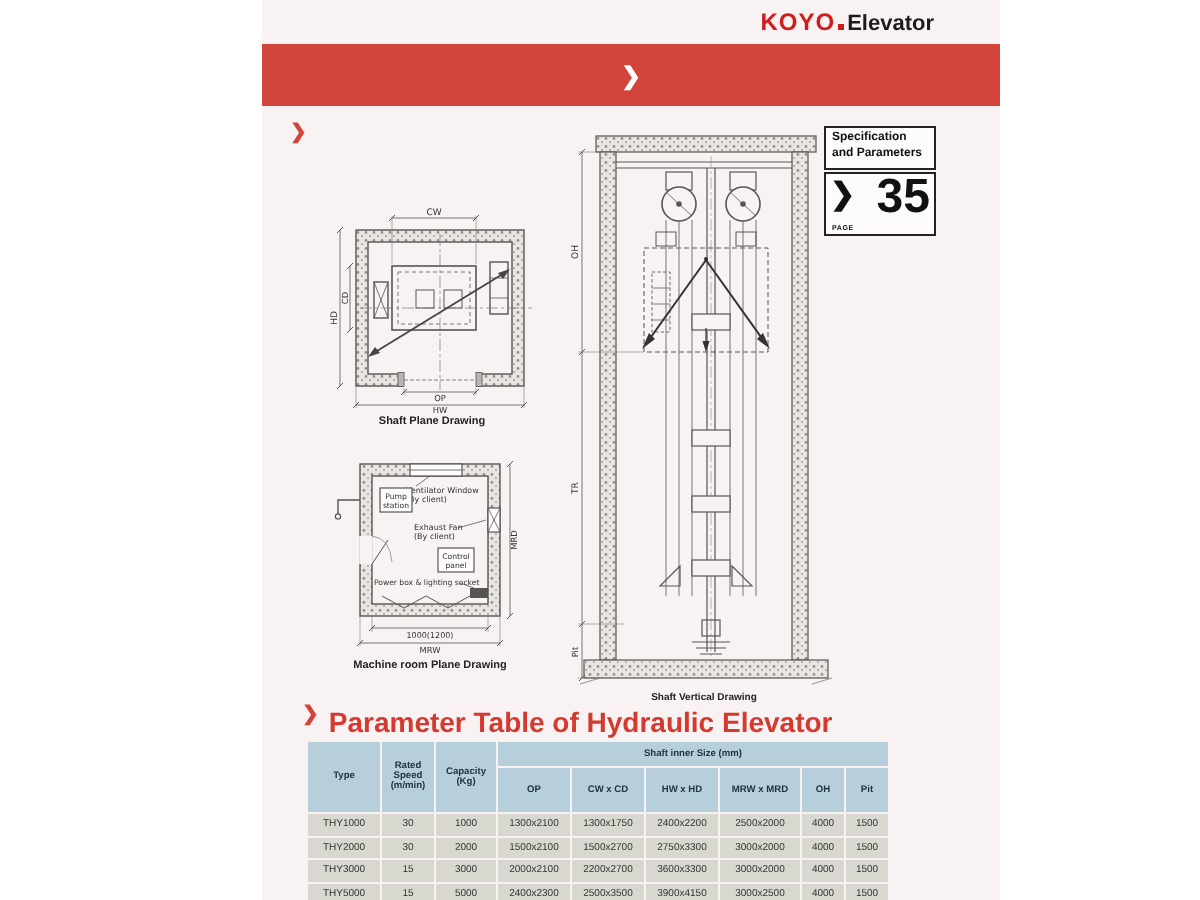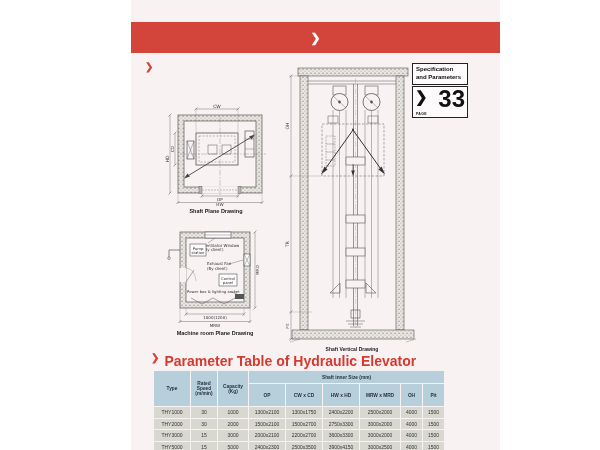--- a/index.html
+++ b/index.html
@@ -36,38 +36,43 @@
   .ptable td{background:#d8d7d0;font-size:5px;color:#333;text-align:center;vertical-align:middle;height:10.5px;padding:0;}
   .ptable tr.h1 th{height:10px;}
   .ptable tr.h2 th{height:20px;}
 </style>
 </head>
 <body>
 
 <div id="canvas">
   <div class="page">
 
+    <div class="logo">
+      <span class="koyo">KOYO</span>
+        <span class="dot"></span>
+        <span class="elev">Elevator</span>
+    </div>
 
     <div class="banner">
       <span class="chev">❯</span>
     </div>
 
     <div class="sec" style="left:14px;top:62px;">
       <span class="chev">❯</span>
     </div>
 
     <div class="specbox">
       <div class="b1">
         <span>Specification</span><br>
         <span>and Parameters</span>
       </div>
       <div class="b2">
         <span class="chev">❯</span>
         <span class="pagelab">PAGE</span>
-        <span class="pagenum">33</span>
+        <span class="pagenum">35</span>
       </div>
     </div>
 
     <svg class="drw" style="left:19px;top:103px;" width="132" height="104" viewBox="0 0 132 104">
       <defs>
         <pattern id="wp1" width="4" height="4" patternUnits="userSpaceOnUse">
           <rect width="4" height="4" fill="#e9e5e1"></rect>
           <circle cx="1" cy="1.2" r="0.7" fill="#94918c"></circle>
           <circle cx="3" cy="3" r="0.55" fill="#aaa69f"></circle>
         </pattern>

